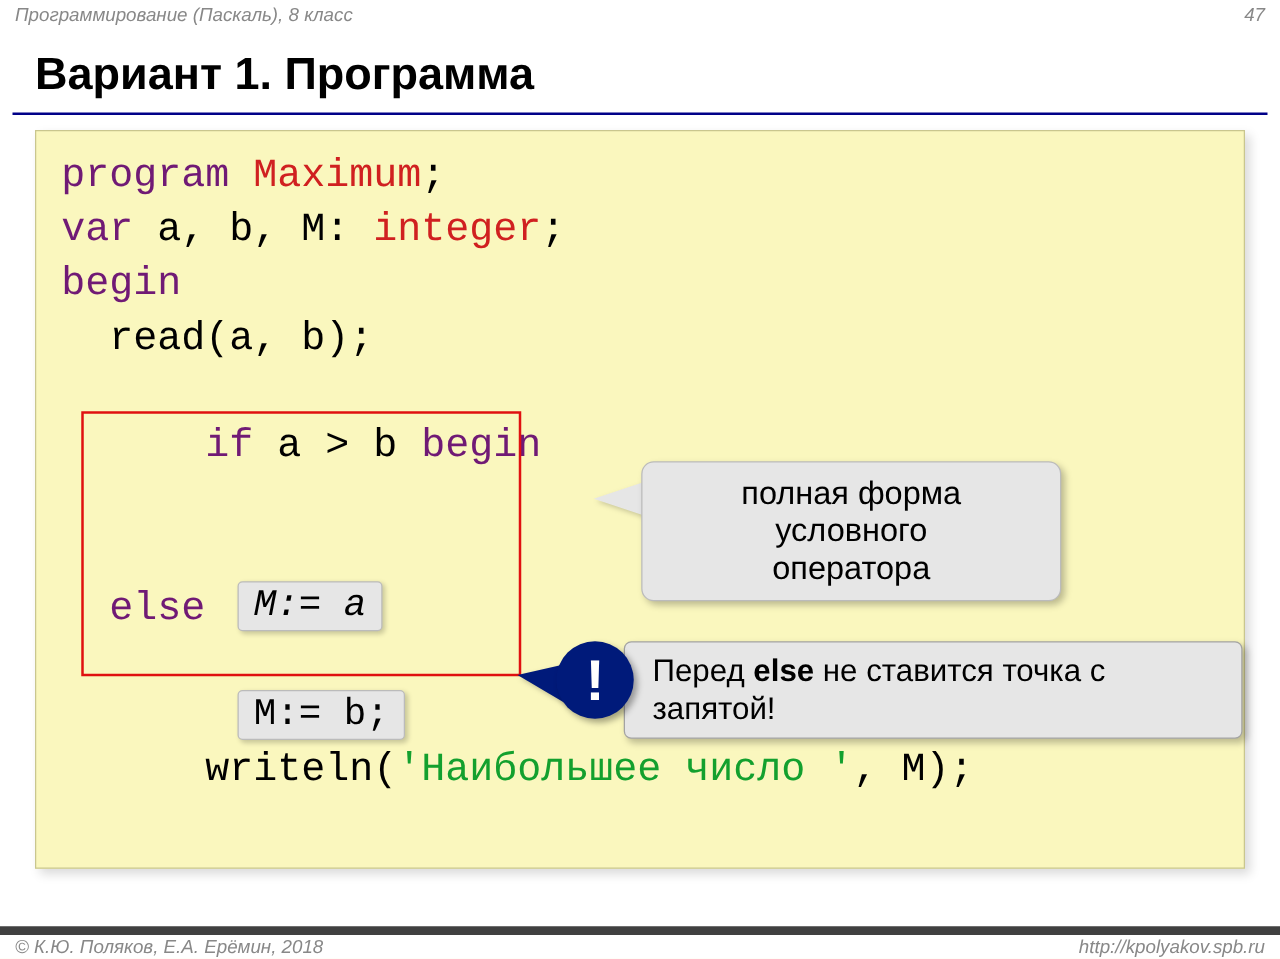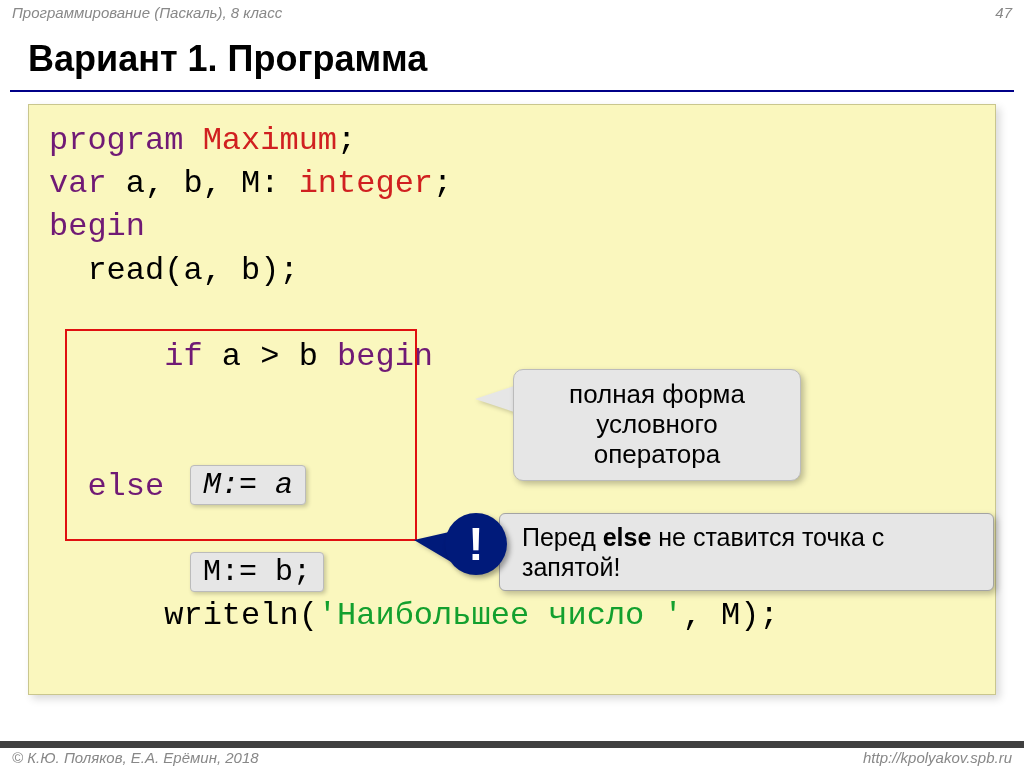--- a/index.html
+++ b/index.html
@@ -80,21 +80,21 @@
     border-radius: 10px;
     padding: 10px 20px;
     font-family: Arial, sans-serif;
     font-size: 26px;
     color: #000;
     text-align: center;
     box-shadow: 3px 3px 6px rgba(0,0,0,0.25);
     line-height: 1.15;
   }
   .callout-top {
-    left: 484px; top: 264px; width: 288px;
+    left: 484px; top: 264px; width: 336px;
   }
   .callout-tail-top {
     position: absolute;
     left: 446px; top: 280px;
     width: 0; height: 0;
     border-top: 14px solid transparent;
     border-bottom: 14px solid transparent;
     border-right: 42px solid #e6e6e6;
     filter: drop-shadow(2px 2px 2px rgba(0,0,0,0.2));
   }

